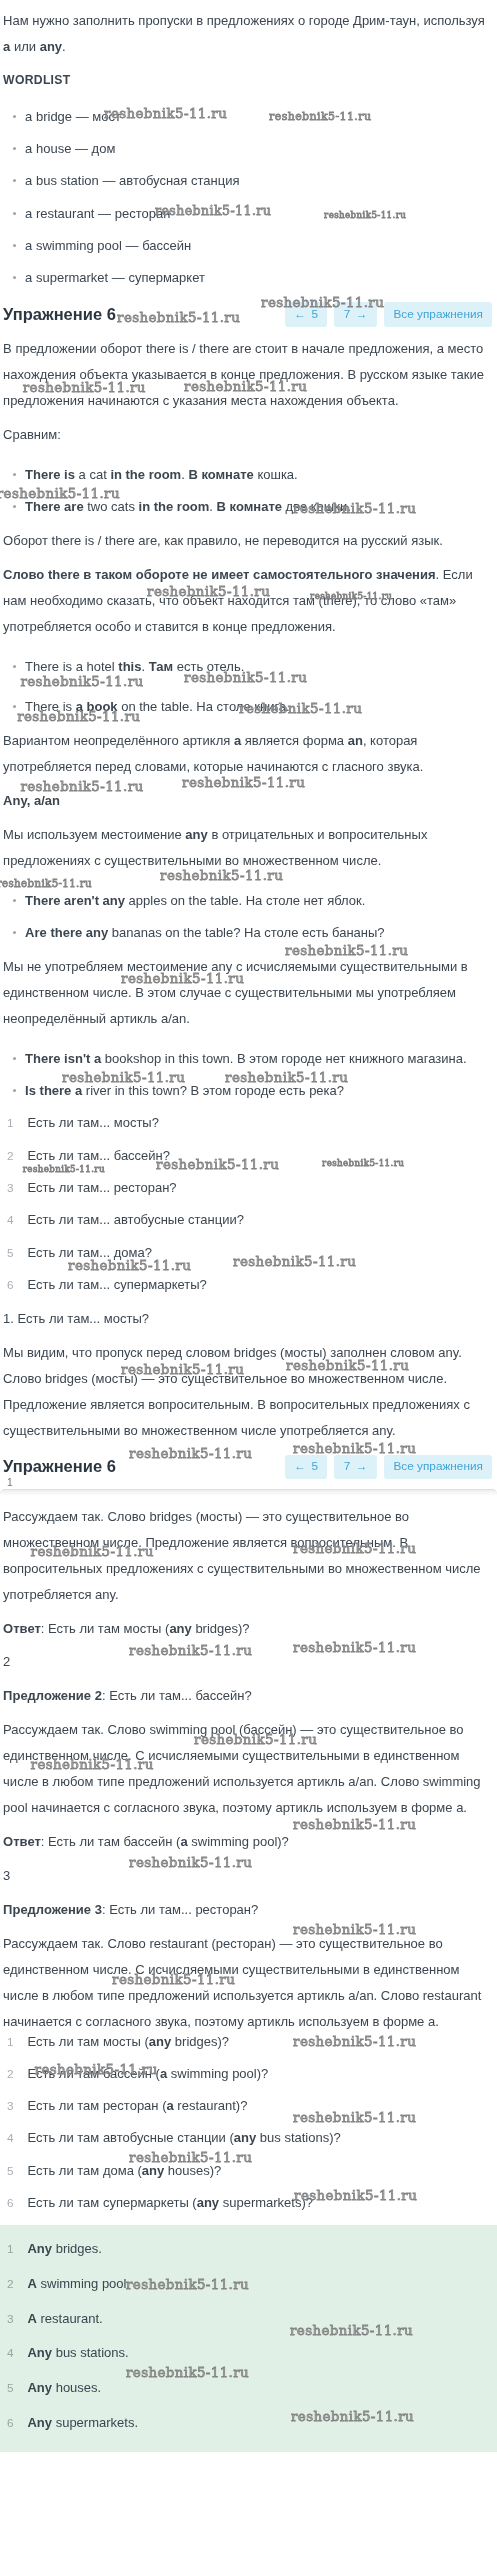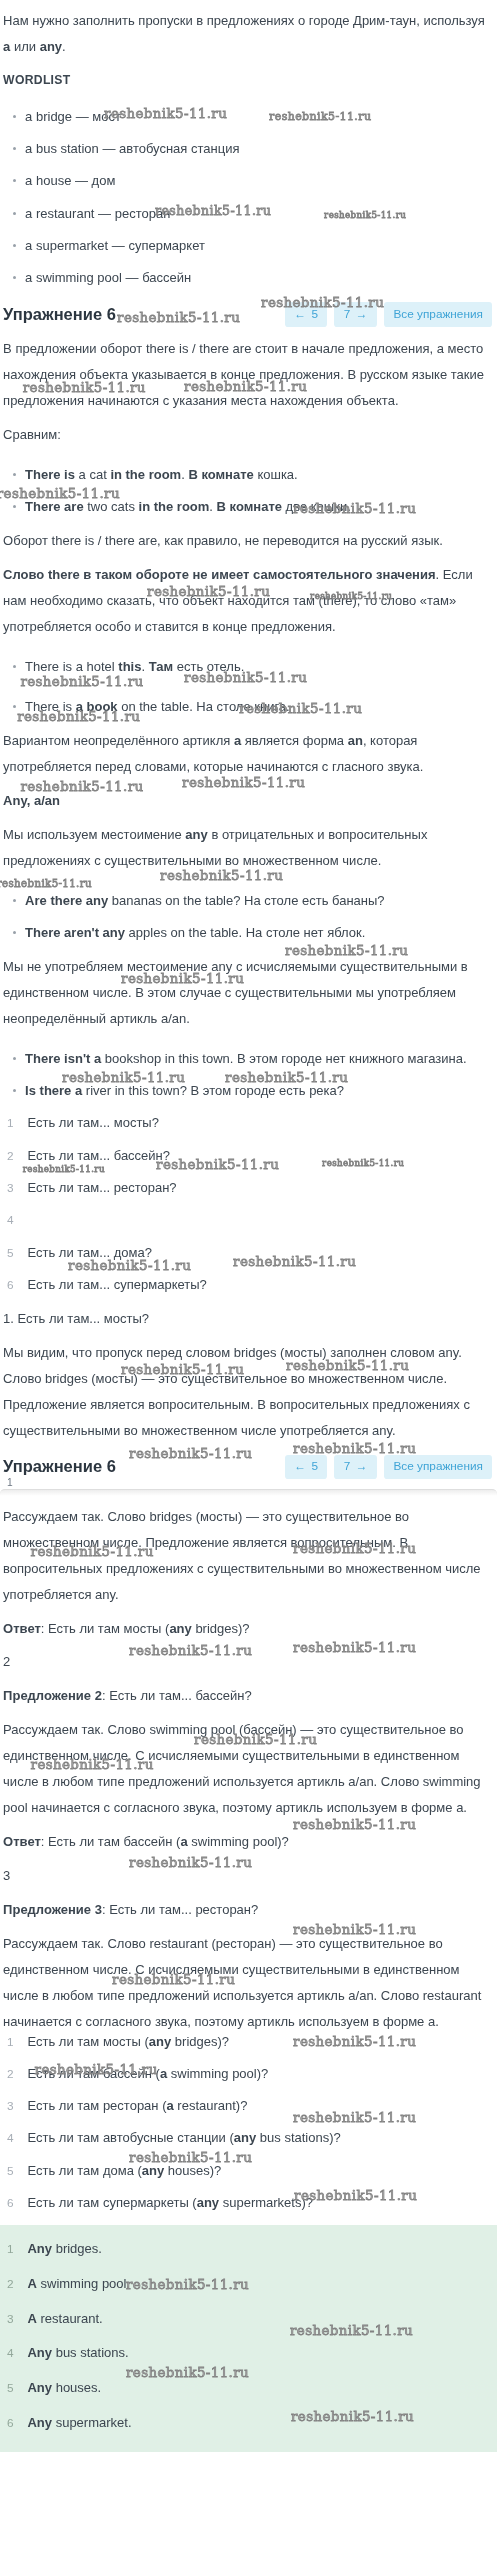--- a/index.html
+++ b/index.html
@@ -46,29 +46,29 @@
   <p class="t"><span>Нам нужно заполнить пропуски в предложениях о городе Дрим-таун, используя </span><b>a</b><span> или </span><b>any</b><span>.</span></p>
 
   <div class="wordlist-title">WORDLIST</div>
 
   <ul class="dots">
     <li class="rel">
       <span>a bridge — мост</span>
       <span class="wm" style="left:79px;top:-2.4px;font-size:13.4px">reshebnik5-11.ru</span>
       <span class="wm" style="left:244px;top:0;font-size:11px">reshebnik5-11.ru</span>
     </li>
+    <li><span>a house — дом</span></li>
     <li><span>a bus station — автобусная станция</span></li>
-    <li><span>a house — дом</span></li>
     <li class="rel">
       <span>a restaurant — ресторан</span>
       <span class="wm" style="left:130px;top:-3.1px;font-size:12.6px">reshebnik5-11.ru</span>
       <span class="wm" style="left:299px;top:1.6px;font-size:8.7px">reshebnik5-11.ru</span>
     </li>
+    <li><span>a swimming pool — бассейн</span></li>
     <li><span>a supermarket — супермаркет</span></li>
-    <li><span>a swimming pool — бассейн</span></li>
   </ul>
 
   <div class="ex-head rel">
     <div class="ex-title">Упражнение 6</div>
     <span class="wm" style="left:114px;top:3.1px;font-size:13.4px">reshebnik5-11.ru</span>
     <span class="wm" style="left:258px;top:-11.8px;font-size:13.4px">reshebnik5-11.ru</span>
     <div class="nav">
       <span class="btn">
         <span>←</span>
         <span>5</span>
@@ -130,22 +130,22 @@
     <span>Any, a/an</span>
     <span class="wm" style="left:17.3px;top:-14px;font-size:13.4px">reshebnik5-11.ru</span>
     <span class="wm" style="left:179px;top:-18px;font-size:13.4px">reshebnik5-11.ru</span>
   </p>
 
   <p class="t"><span>Мы используем местоимение </span><b>any</b><span> в отрицательных и вопросительных предложениях с существительными во множественном числе.</span></p>
 
   <ul class="dots rel">
     <span class="wm" style="left:157px;top:-25px;font-size:13.4px">reshebnik5-11.ru</span>
     <span class="wm" style="left:-6.3px;top:-16.5px;font-size:10.2px">reshebnik5-11.ru</span>
+    <li><span><b>There aren't any</b><span> apples on the table. На столе нет яблок.</span></span></li>
     <li><span><b>Are there any</b><span> bananas on the table? На столе есть бананы?</span></span></li>
-    <li><span><b>There aren't any</b><span> apples on the table. На столе нет яблок.</span></span></li>
   </ul>
 
   <p class="t rel">
     <span>Мы не употребляем местоимение any с исчисляемыми существительными в единственном числе. В этом случае с существительными мы употребляем неопределённый артикль a/an.</span>
     <span class="wm" style="left:282px;top:-15.7px;font-size:13.4px">reshebnik5-11.ru</span>
     <span class="wm" style="left:118px;top:12.6px;font-size:13.4px">reshebnik5-11.ru</span>
   </p>
 
   <ul class="dots rel">
     <li><span><b>There isn't a</b><span> bookshop in this town. В этом городе нет книжного магазина.</span></span></li>
@@ -167,20 +167,21 @@
     <li>
           <span class="n">2</span>
           <span>Есть ли там... бассейн?</span>
         </li>
     <li>
           <span class="n">3</span>
           <span>Есть ли там... ресторан?</span>
         </li>
     <li>
           <span class="n">4</span>
+          <span>Есть ли там... автобусные станции?</span>
         </li>
     <li>
           <span class="n">5</span>
           <span>Есть ли там... дома?</span>
         </li>
     <li>
           <span class="n">6</span>
           <span>Есть ли там... супермаркеты?</span>
         </li>
   </ol>
@@ -309,20 +310,20 @@
       <li>
             <span class="n">4</span>
             <span><b>Any</b><span> bus stations.</span></span>
           </li>
       <li>
             <span class="n">5</span>
             <span><b>Any</b><span> houses.</span></span>
           </li>
       <li>
             <span class="n">6</span>
-            <span><b>Any</b><span> supermarket.</span></span>
+            <span><b>Any</b><span> supermarkets.</span></span>
           </li>
     </ol>
   </div>
 
 </div>
 </div>
 
 
 </body></html>

